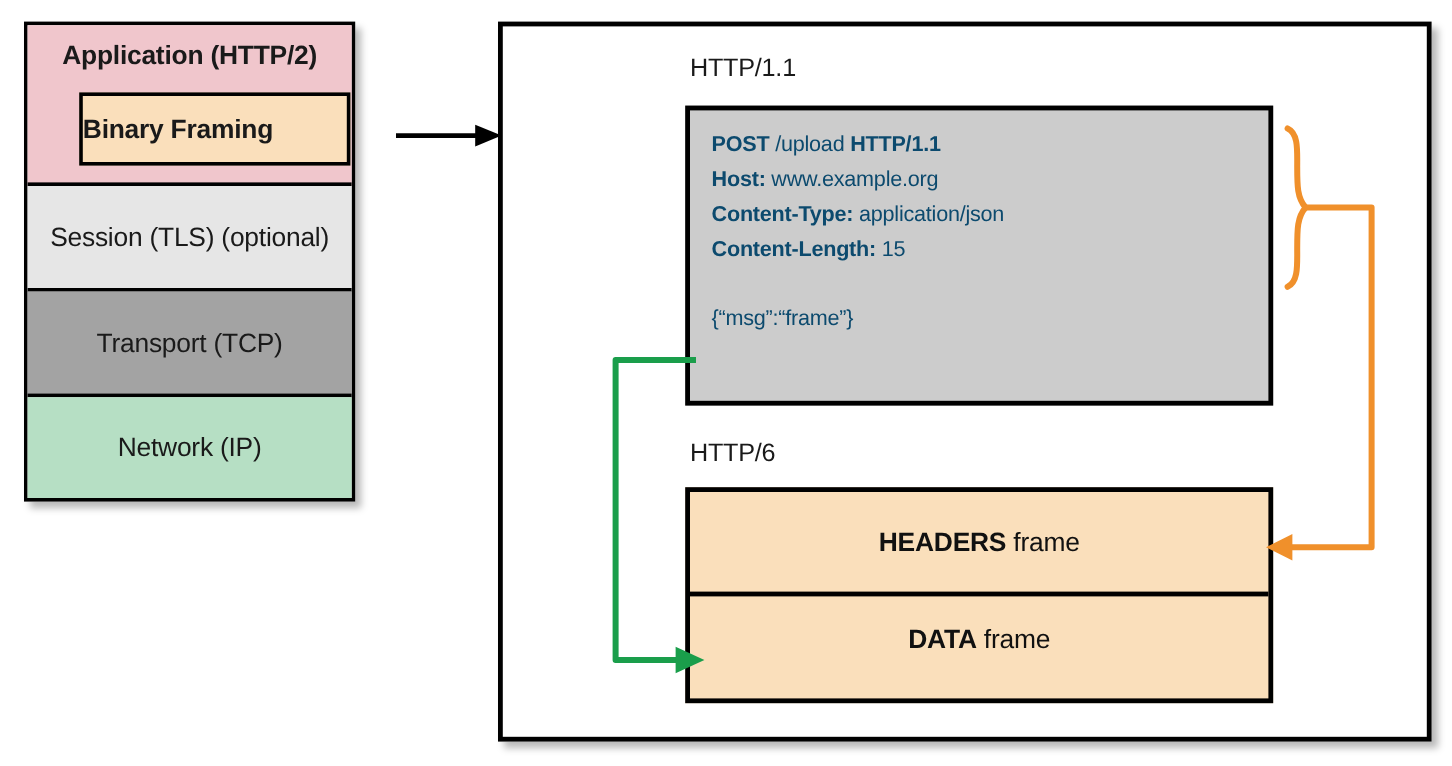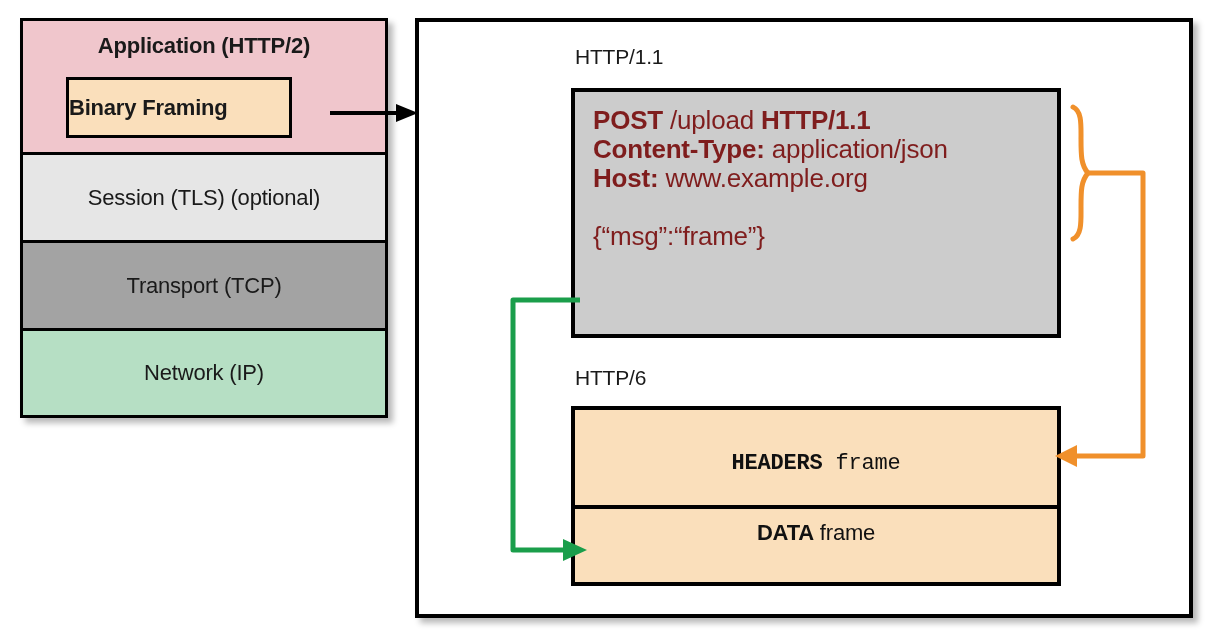--- a/index.html
+++ b/index.html
@@ -17,21 +17,21 @@
     height: 638px;
     background: #ffffff;
     overflow: hidden;
   }
 
   
   #stack-outer {
     position: absolute;
     left: 20px;
     top: 18px;
-    width: 368px;
+    width: 276px;
     height: 400px;
     box-sizing: border-box;
     border: 3px solid #000000;
     box-shadow: 5px 5px 6px rgba(0,0,0,0.28);
     background: #ffffff;
   }
   .layer {
     position: absolute;
     left: 0;
     box-sizing: border-box;
@@ -133,22 +133,22 @@
     border: 4px solid #000000;
     background: #cccccc;
   }
   #http11-lines {
     position: absolute;
     left: 18px;
     top: 14px;
     right: 10px;
   }
   .msg-line {
-    font-size: 26px;
-    color: #7f1d1d;
+    font-size: 18px;
+    color: #0c4a6e;
     line-height: 29px;
     white-space: nowrap;
     letter-spacing: -0.2px;
   }
   .msg-line b { font-weight: bold; }
   .msg-blank { height: 29px; }
 
   
   #http2-frames {
     position: absolute;
@@ -163,24 +163,23 @@
   .frame-row {
     position: absolute;
     left: 0;
     width: 100%;
     box-sizing: border-box;
     display: flex;
     align-items: center;
     justify-content: center;
   }
   #frame-headers {
-    top: 12px;
+    top: 0;
     height: 87px;
     border-bottom: 4px solid #000000;
-    font-family: Liberation Mono, monospace;
   }
   #frame-data {
     top: 87px;
     height: 72px;
   }
   .frame-label {
     font-size: 22px;
     color: #111111;
     white-space: nowrap;
     letter-spacing: -0.2px;
@@ -243,27 +242,30 @@
   <div class="panel-caption" id="caption-http11">HTTP/1.1</div>
 
   <div id="http11-box">
     <div id="http11-lines">
 
       <div class="msg-line">
         <b>POST</b><span> /upload </span><b>HTTP/1.1</b>
       </div>
 
       <div class="msg-line">
+        <b>Host:</b><span> www.example.org</span>
+      </div>
+
+      <div class="msg-line">
         <b>Content-Type:</b><span> application/json</span>
       </div>
 
       <div class="msg-line">
-        <b>Host:</b><span> www.example.org</span>
-      </div>
-
+        <b>Content-Length:</b><span> 15</span>
+      </div>
 
       <div class="msg-blank"></div>
 
       <div class="msg-line">{“msg”:“frame”}</div>
     </div>
   </div>
 
   <div class="panel-caption" id="caption-http2">HTTP/6</div>
 
   <div id="http2-frames">

